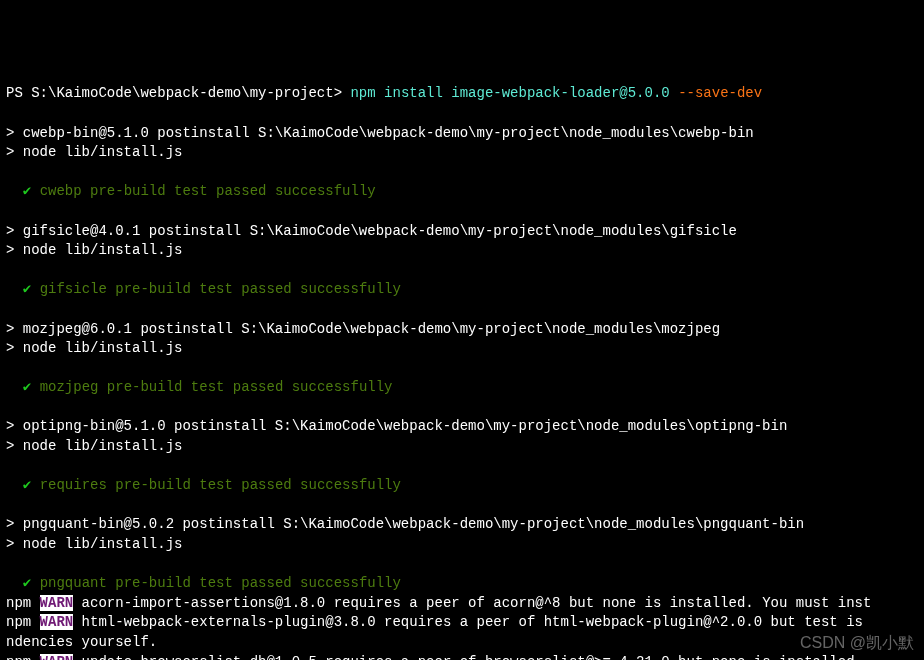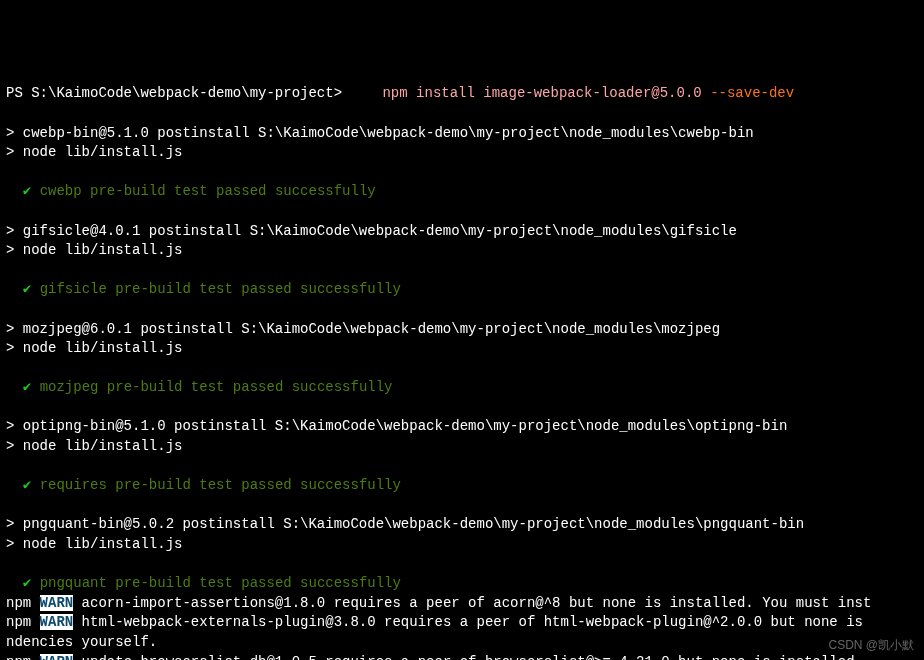--- a/index.html
+++ b/index.html
@@ -10,35 +10,35 @@
     font-family: "Consolas", "Courier New", monospace;
     font-size: 14px;
     line-height: 1.4;
     width: 924px;
     height: 660px;
     box-sizing: border-box;
     overflow: hidden;
     white-space: pre;
     position: relative;
   }
-  .yellow { color: #fca5a5; margin-left: 32px; }
+  .yellow { color: #5eead4; }
   .gray { color: #f97316; }
   .green { color: #4d7c0f; }
   .warn {
     background: #fff;
-    color: #0c4a6e;
+    color: #701a75;
     font-weight: bold;
   }
   .check { color: #1ec81e; }
   .watermark {
     position: absolute;
     right: 10px;
     bottom: 6px;
     color: rgba(200,200,200,0.5);
-    font-size: 12px;
+    font-size: 16px;
     font-family: sans-serif;
     margin-top: 36px;
   }
 </style>
 </head>
 <body>
 
 
 
 <div id="terminal"><span>PS S:\KaimoCode\webpack-demo\my-project&gt; </span><span class="yellow">npm install image-webpack-loader@5.0.0 </span><span class="gray">--save-dev</span>
@@ -61,21 +61,21 @@
 <span>&gt; optipng-bin@5.1.0 postinstall S:\KaimoCode\webpack-demo\my-project\node_modules\optipng-bin</span>
 <span>&gt; node lib/install.js</span>
 
 <span class="check">  ✔ </span><span class="green">requires pre-build test passed successfully</span>
 
 <span>&gt; pngquant-bin@5.0.2 postinstall S:\KaimoCode\webpack-demo\my-project\node_modules\pngquant-bin</span>
 <span>&gt; node lib/install.js</span>
 
 <span class="check">  ✔ </span><span class="green">pngquant pre-build test passed successfully</span>
 <span>npm </span><span class="warn">WARN</span><span> acorn-import-assertions@1.8.0 requires a peer of acorn@^8 but none is installed. You must inst</span>
-<span>npm </span><span class="warn">WARN</span><span> html-webpack-externals-plugin@3.8.0 requires a peer of html-webpack-plugin@^2.0.0 but none is </span>
+<span>npm </span><span class="warn">WARN</span><span> html-webpack-externals-plugin@3.8.0 requires a peer of html-webpack-plugin@^2.0.0 but test is </span>
 <span>ndencies yourself.</span>
 <span>npm </span><span class="warn">WARN</span><span> update-browserslist-db@1.0.5 requires a peer of browserslist@&gt;= 4.21.0 but none is installed. </span>
 
 
 
 
 
 </div>
 <div class="watermark">CSDN @凯小默</div>
 

